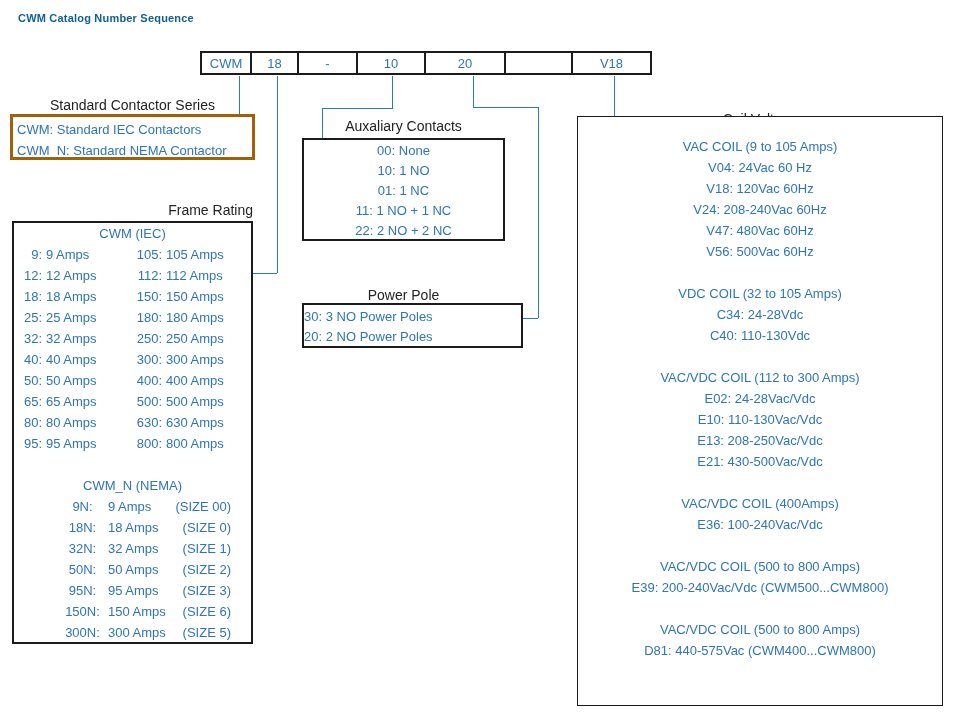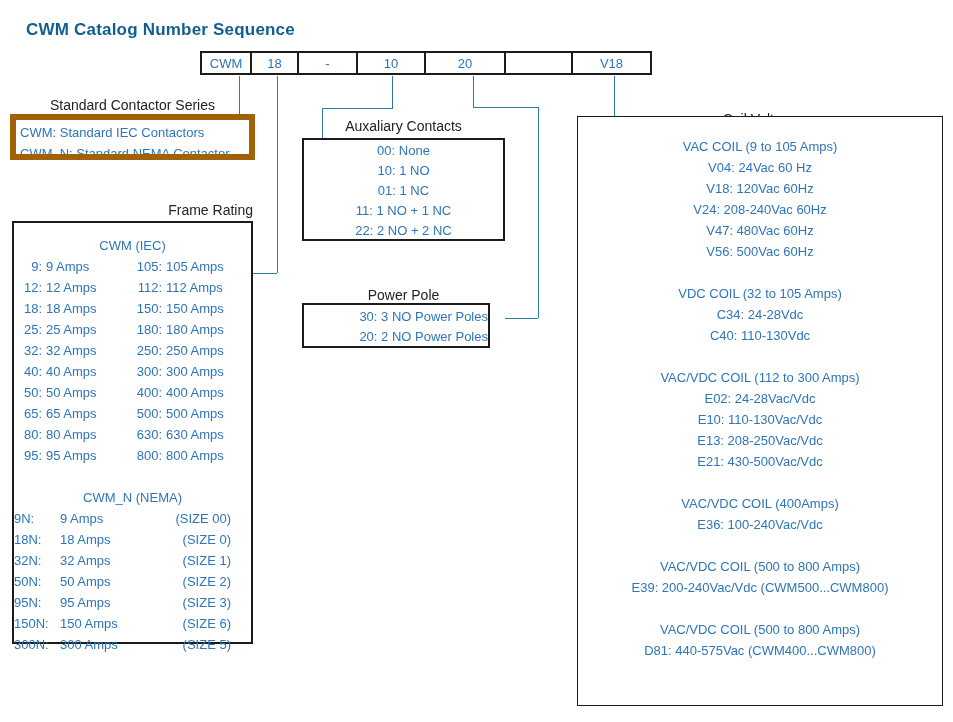--- a/index.html
+++ b/index.html
@@ -1,22 +1,22 @@
 <!DOCTYPE html>
 <html><head>
 <meta charset="utf-8">
 <style>
   html,body{margin:0;padding:0;background:#ffffff;}
   .canvas{
     position:relative;width:953px;height:722px;background:#ffffff;overflow:hidden;
     font-family:"Liberation Sans","DejaVu Sans",sans-serif;
   }
   .page-title{
-    position:absolute;left:14px;top:8px;margin:12px;
-    font-size:17px;font-weight:bold;color:#115e90;letter-spacing:0.2px;
+    position:absolute;left:14px;top:8px;margin:4px;
+    font-size:11px;font-weight:bold;color:#115e90;letter-spacing:0.2px;
   }
   
   .catalog-box{
     position:absolute;left:200px;top:51px;width:452px;height:24px;
     border:2px solid #1b1b1b;box-sizing:border-box;display:flex;background:#fff;
   }
   .seg{
     flex:0 0 auto;border-right:2px solid #1b1b1b;box-sizing:border-box;
     display:flex;align-items:center;justify-content:center;
     font-size:13px;color:#2e75b9;
@@ -30,38 +30,38 @@
   .sec-heading{
     position:absolute;text-align:center;font-size:14px;color:#232323;line-height:17px;
   }
   .h-series{left:10px;top:97px;width:245px;}
   .h-frame{left:12px;top:202px;width:241px;text-align:right;}
   .h-aux{left:302px;top:118px;width:203px;}
   .h-power{left:302px;top:287px;width:203px;}
   .h-coil{left:577px;top:97px;width:366px;margin-top:14px;}
   
   .bx{position:absolute;box-sizing:border-box;background:#fff;color:#2e75b9;font-size:13px;}
-  .series-box{left:10px;top:114px;width:245px;height:46px;border:6px solid #a16207;padding:2px 0 0 4px;line-height:21px;white-space:nowrap;overflow:hidden;}
+  .series-box{left:10px;top:114px;width:245px;height:46px;border:3px solid #a16207;padding:2px 0 0 4px;line-height:21px;white-space:nowrap;overflow:hidden;}
   .frame-box{left:12px;top:221px;width:241px;height:423px;border:2px solid #1b1b1b;line-height:21px;}
-  .sub-title{text-align:center;line-height:21px;margin-top:12px;}
+  .sub-title{text-align:center;line-height:21px;}
   .iec-grid{display:flex;}
   .iec-col-left{width:105px;}
   .iec-col-right{flex:1;}
   .rating-row{display:flex;}
   .rating-row .code{text-align:right;}
   .iec-col-left .code{width:28px;}
   .iec-col-right .code{width:43px;}
   .rating-row .label{margin-left:4px;white-space:nowrap;}
   .nema-title{margin-top:21px;}
   .nema-row{display:flex;padding-right:20px;}
-  .nema-row .code{width:41px;text-align:left;}
+  .nema-row .code{width:41px;text-align:center;margin-left:48px;}
   .nema-row .label{margin-left:5px;flex:1;text-align:left;white-space:nowrap;}
   .nema-row .size{text-align:right;white-space:nowrap;}
   .aux-box{left:302px;top:138px;width:203px;height:103px;border:2px solid #1b1b1b;text-align:center;line-height:20px;padding-top:1px;}
-  .power-box{left:302px;top:303px;width:188px;height:45px;border:2px solid #1b1b1b;text-align:right;line-height:20px;padding-top:2px;}
+  .power-box{left:302px;top:303px;width:221px;height:45px;border:2px solid #1b1b1b;text-align:left;line-height:20px;padding-top:2px;}
   .coil-box{left:577px;top:116px;width:366px;height:590px;border:1px solid #1b1b1b;text-align:center;line-height:21px;padding-top:19px;}
   .coil-group{margin-bottom:21px;}
 </style>
 </head>
 <body>
 
 <div class="canvas">
 
   <h1 class="page-title">CWM Catalog Number Sequence</h1>
 

